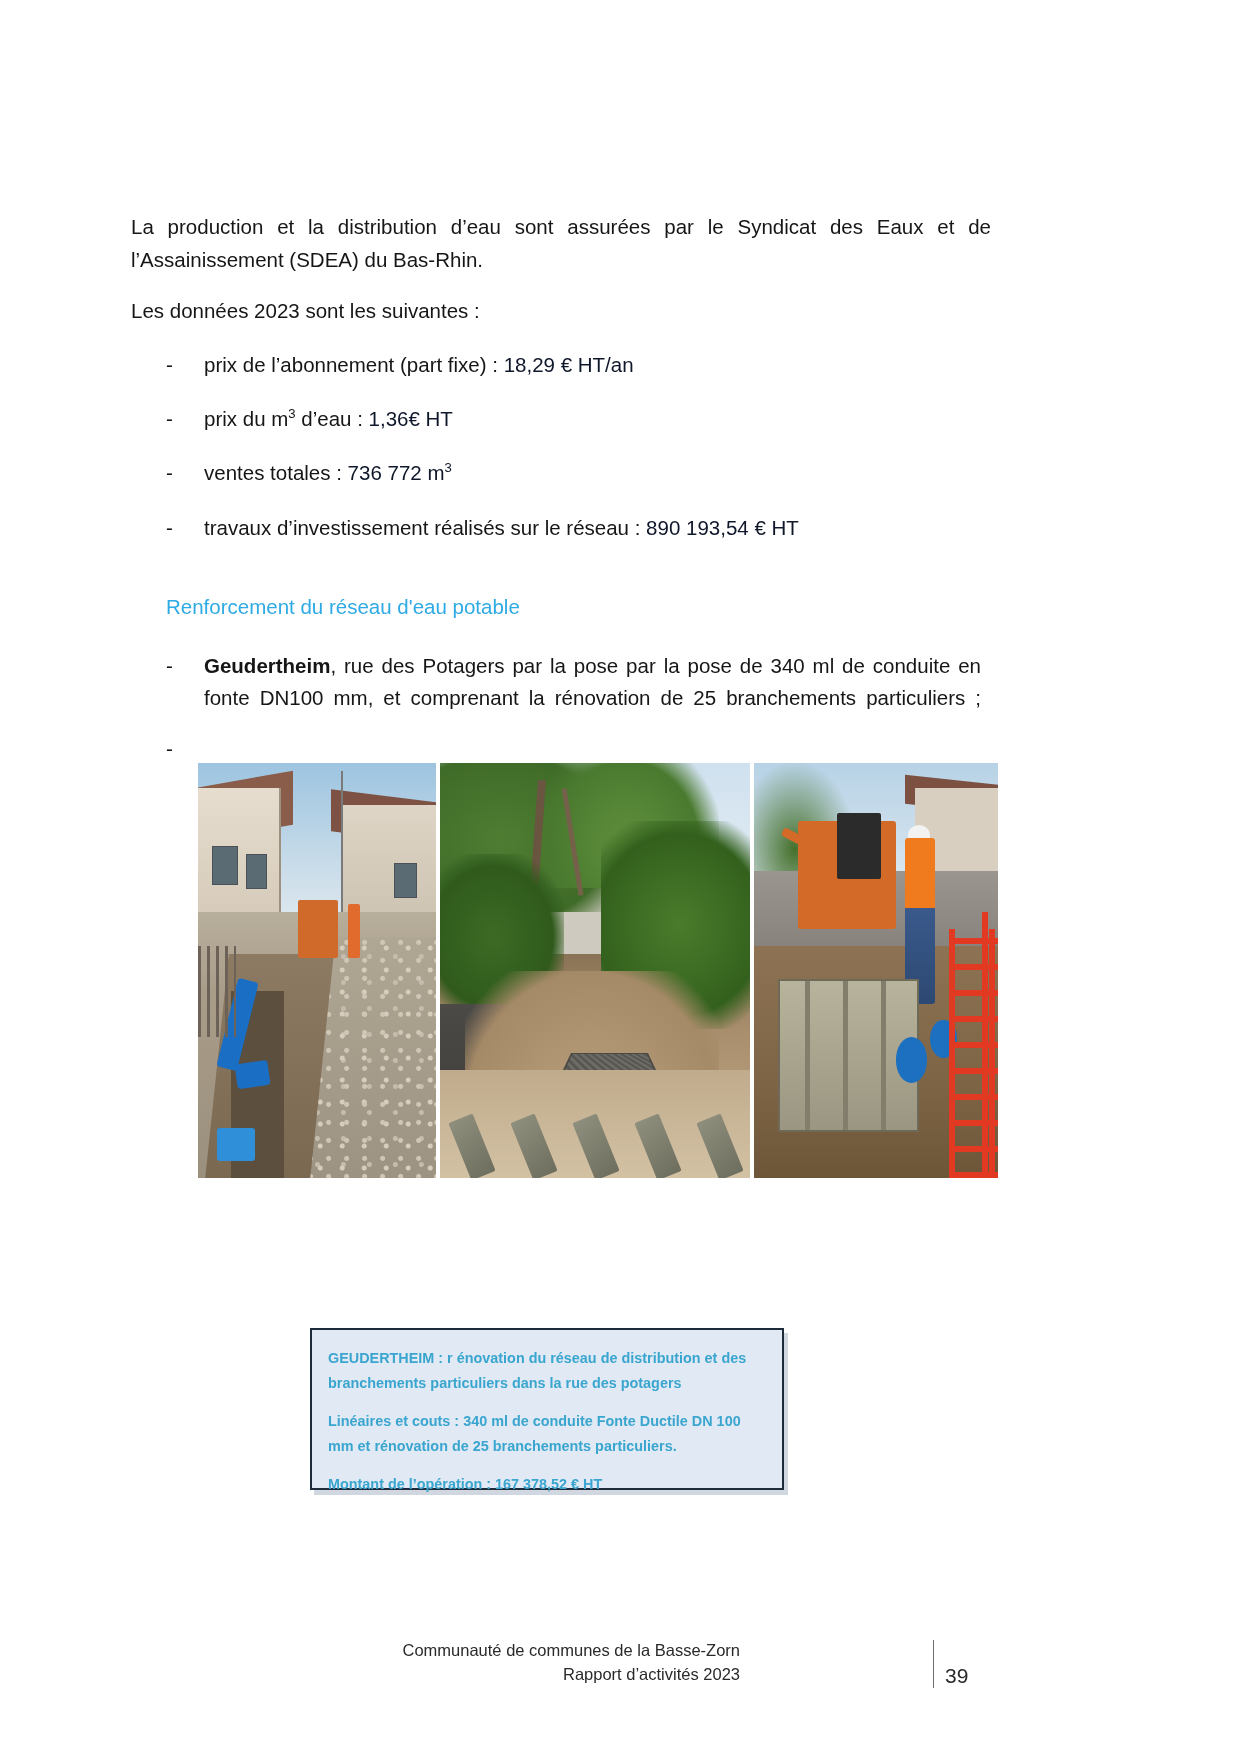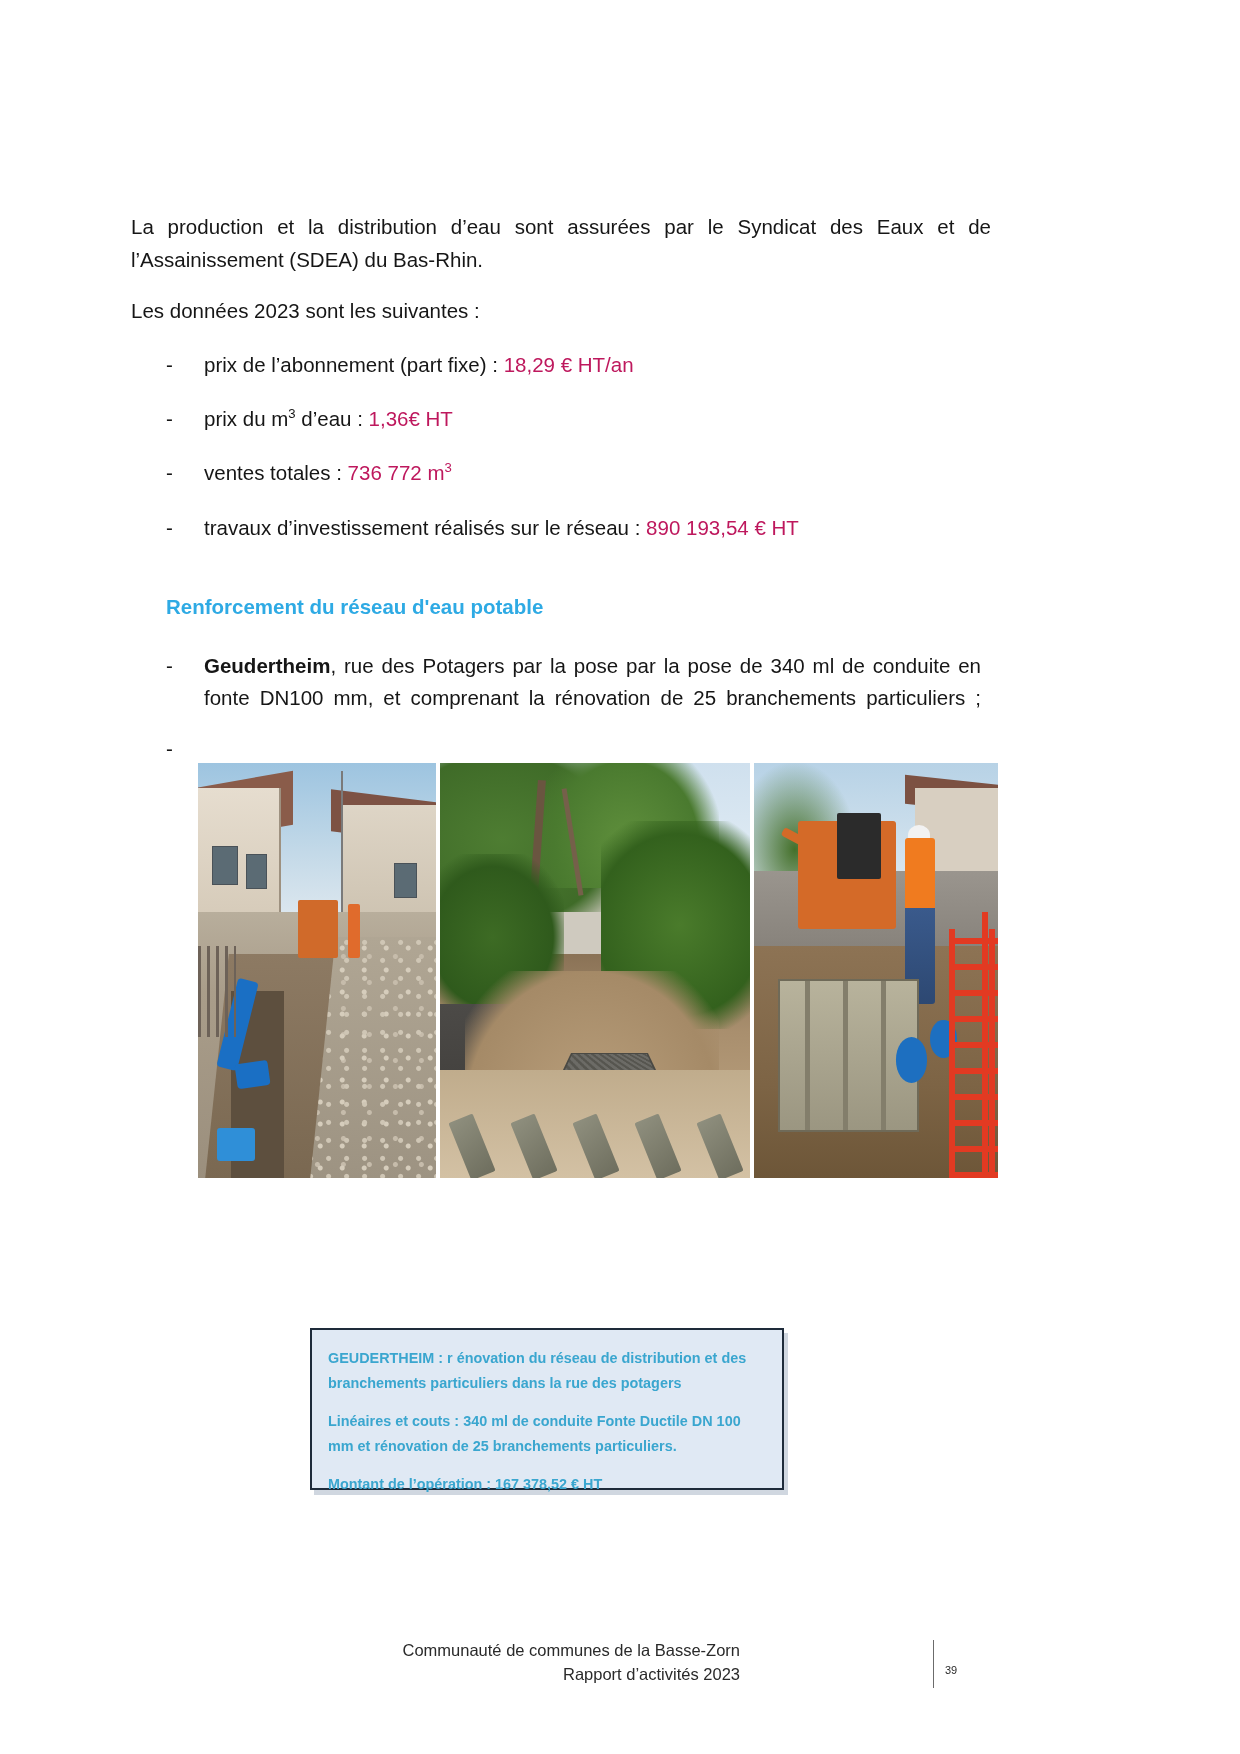--- a/index.html
+++ b/index.html
@@ -67,36 +67,36 @@
     position: absolute;
     left: 0;
     top: 0;
     width: 16px;
     color: #161616;
   }
   .bullet-row .btext {
     display: block;
     margin-left: 38px;
   }
-  .val { color: #be185d; margin-top: 33px; }
+  .val { color: #0f172a; margin-top: 33px; }
   sup { font-size: 0.64em; vertical-align: super; line-height: 0; }
 
   #bullet-1 { top: 349px; }
   #bullet-2 { top: 403px; }
   #bullet-3 { top: 457px; }
   #bullet-4 { top: 512px; }
   #bullet-6 { top: 733px; }
 
   
   .sub-heading {
     position: absolute;
     left: 166px;
     top: 595px;
     font-size: 20.5px;
-    font-weight: bold;
+    font-weight: normal;
     color: #2eaae4;
     white-space: nowrap;
   }
 
   
   #geud-para {
     position: absolute;
     left: 166px;
     top: 650px;
     width: 815px;
@@ -398,21 +398,21 @@
     left: 933px;
     top: 2px;
     width: 1px;
     height: 48px;
     background: #6b6b6b;
   }
   .footer-page {
     position: absolute;
     left: 945px;
     top: 26px;
-    font-size: 11px;
+    font-size: 21px;
     color: #2a2a2a;
     text-align: center;
   }
 </style>
 </head>
 <body>
 
 <div class="page">
 
 

